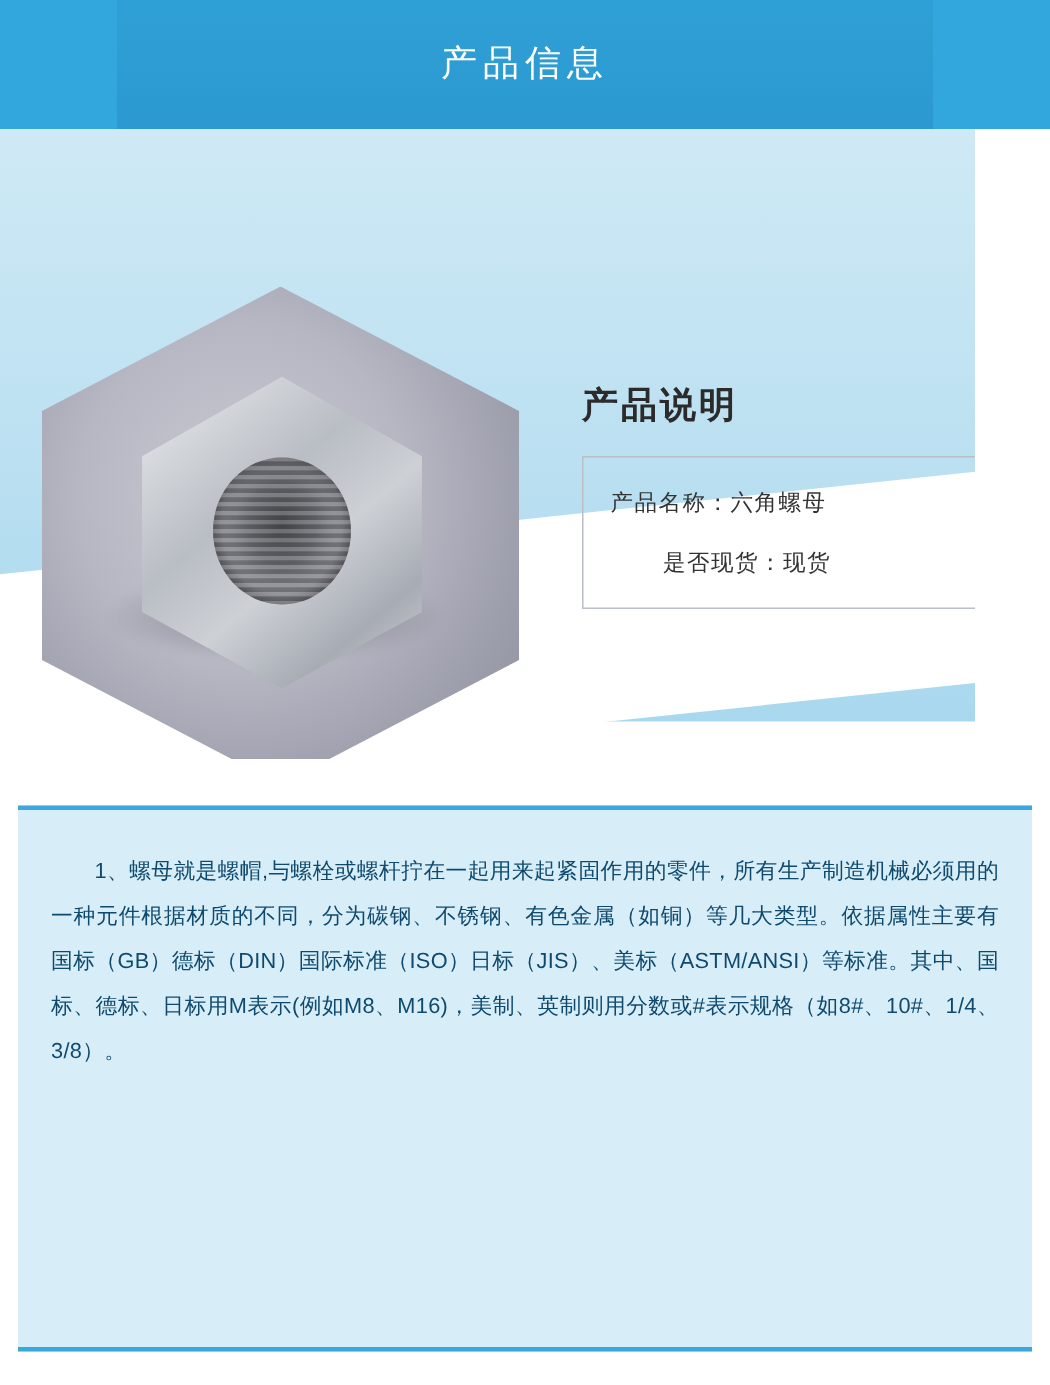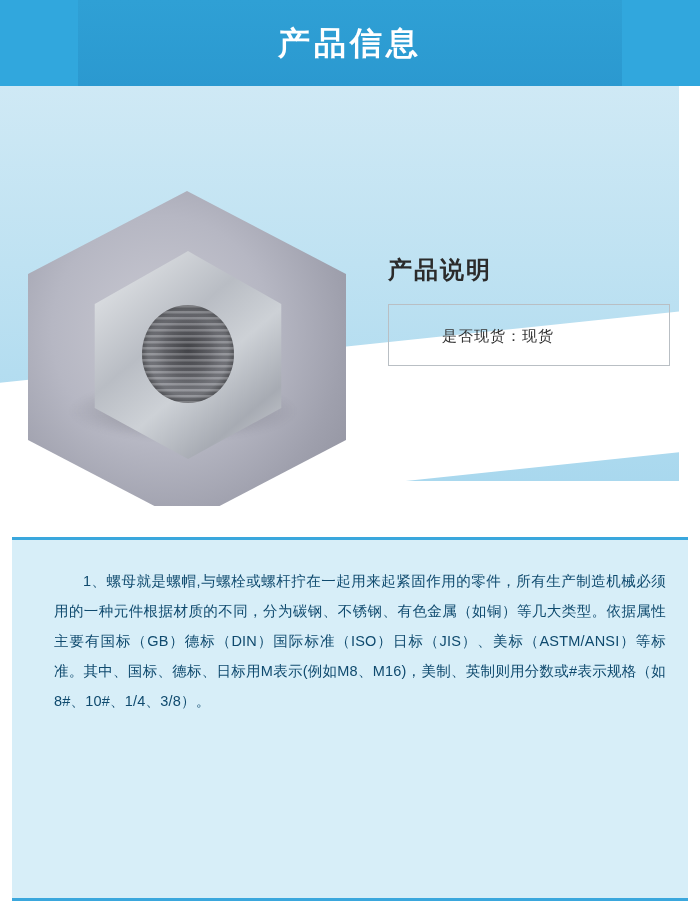--- a/index.html
+++ b/index.html
@@ -51,41 +51,40 @@
     top: 0;
     width: 544px;
     height: 86px;
     display: flex;
     flex-direction: column;
     align-items: center;
     justify-content: center;
   }
   .header-title {
     color: #ffffff;
-    font-size: 32px;
-    font-weight: bold;
+    font-size: 24px;
+    font-weight: normal;
     letter-spacing: 4px;
     line-height: 34px;
   }
   .header-sub {
     color: #e3f3fb;
     font-size: 12px;
     letter-spacing: 3px;
     line-height: 20px;
     margin-top: 2px;
   }
 
   
   .product-section {
     position: relative;
     width: 650px;
     height: 420px;
     background: #ffffff;
     overflow: hidden;
-    padding-left: 29px;
   }
   .bg-band {
     position: absolute;
     left: 0;
     top: 0;
     width: 700px;
     height: 395px;
     background: linear-gradient(180deg, #cfe9f5 0%, #bfe2f2 45%, #a9d8ee 100%);
   }
   .bg-wedge {
@@ -191,21 +190,20 @@
   .desc-outer {
     position: absolute;
     left: 12px;
     top: 537px;
     width: 676px;
     height: 364px;
     background: #d7eef8;
     border-top: 3px solid #3aa7dd;
     border-bottom: 3px solid #3aa7dd;
     box-sizing: border-box;
-    padding-left: 20px;
   }
   .desc-inner {
     padding: 26px 22px 20px 22px;
   }
   .desc-para {
     font-size: 14.5px;
     line-height: 30px;
     color: #0f4a6e;
     text-align: justify;
     margin: 0 0 10px 0;
@@ -240,20 +238,21 @@
           <div class="nut-inner">
             <div class="nut-thread"></div>
           </div>
         </div>
       </div>
     </div>
 
     <div class="product-info">
       <div class="product-heading">产品说明</div>
       <div class="spec-box">
+        <div class="spec-row">产品名称：六角螺母</div>
         <div class="spec-row">是否现货：现货</div>
       </div>
     </div>
   </div>
 
   <div class="desc-outer">
     <div class="desc-inner">
       <p class="desc-para">1、螺母就是螺帽,与螺栓或螺杆拧在一起用来起紧固作用的零件，所有生产制造机械必须用的一种元件根据材质的不同，分为碳钢、不锈钢、有色金属（如铜）等几大类型。依据属性主要有国标（GB）德标（DIN）国际标准（ISO）日标（JIS）、美标（ASTM/ANSI）等标准。其中、国标、德标、日标用M表示(例如M8、M16)，美制、英制则用分数或#表示规格（如8#、10#、1/4、3/8）。</p>
     </div>
   </div>

